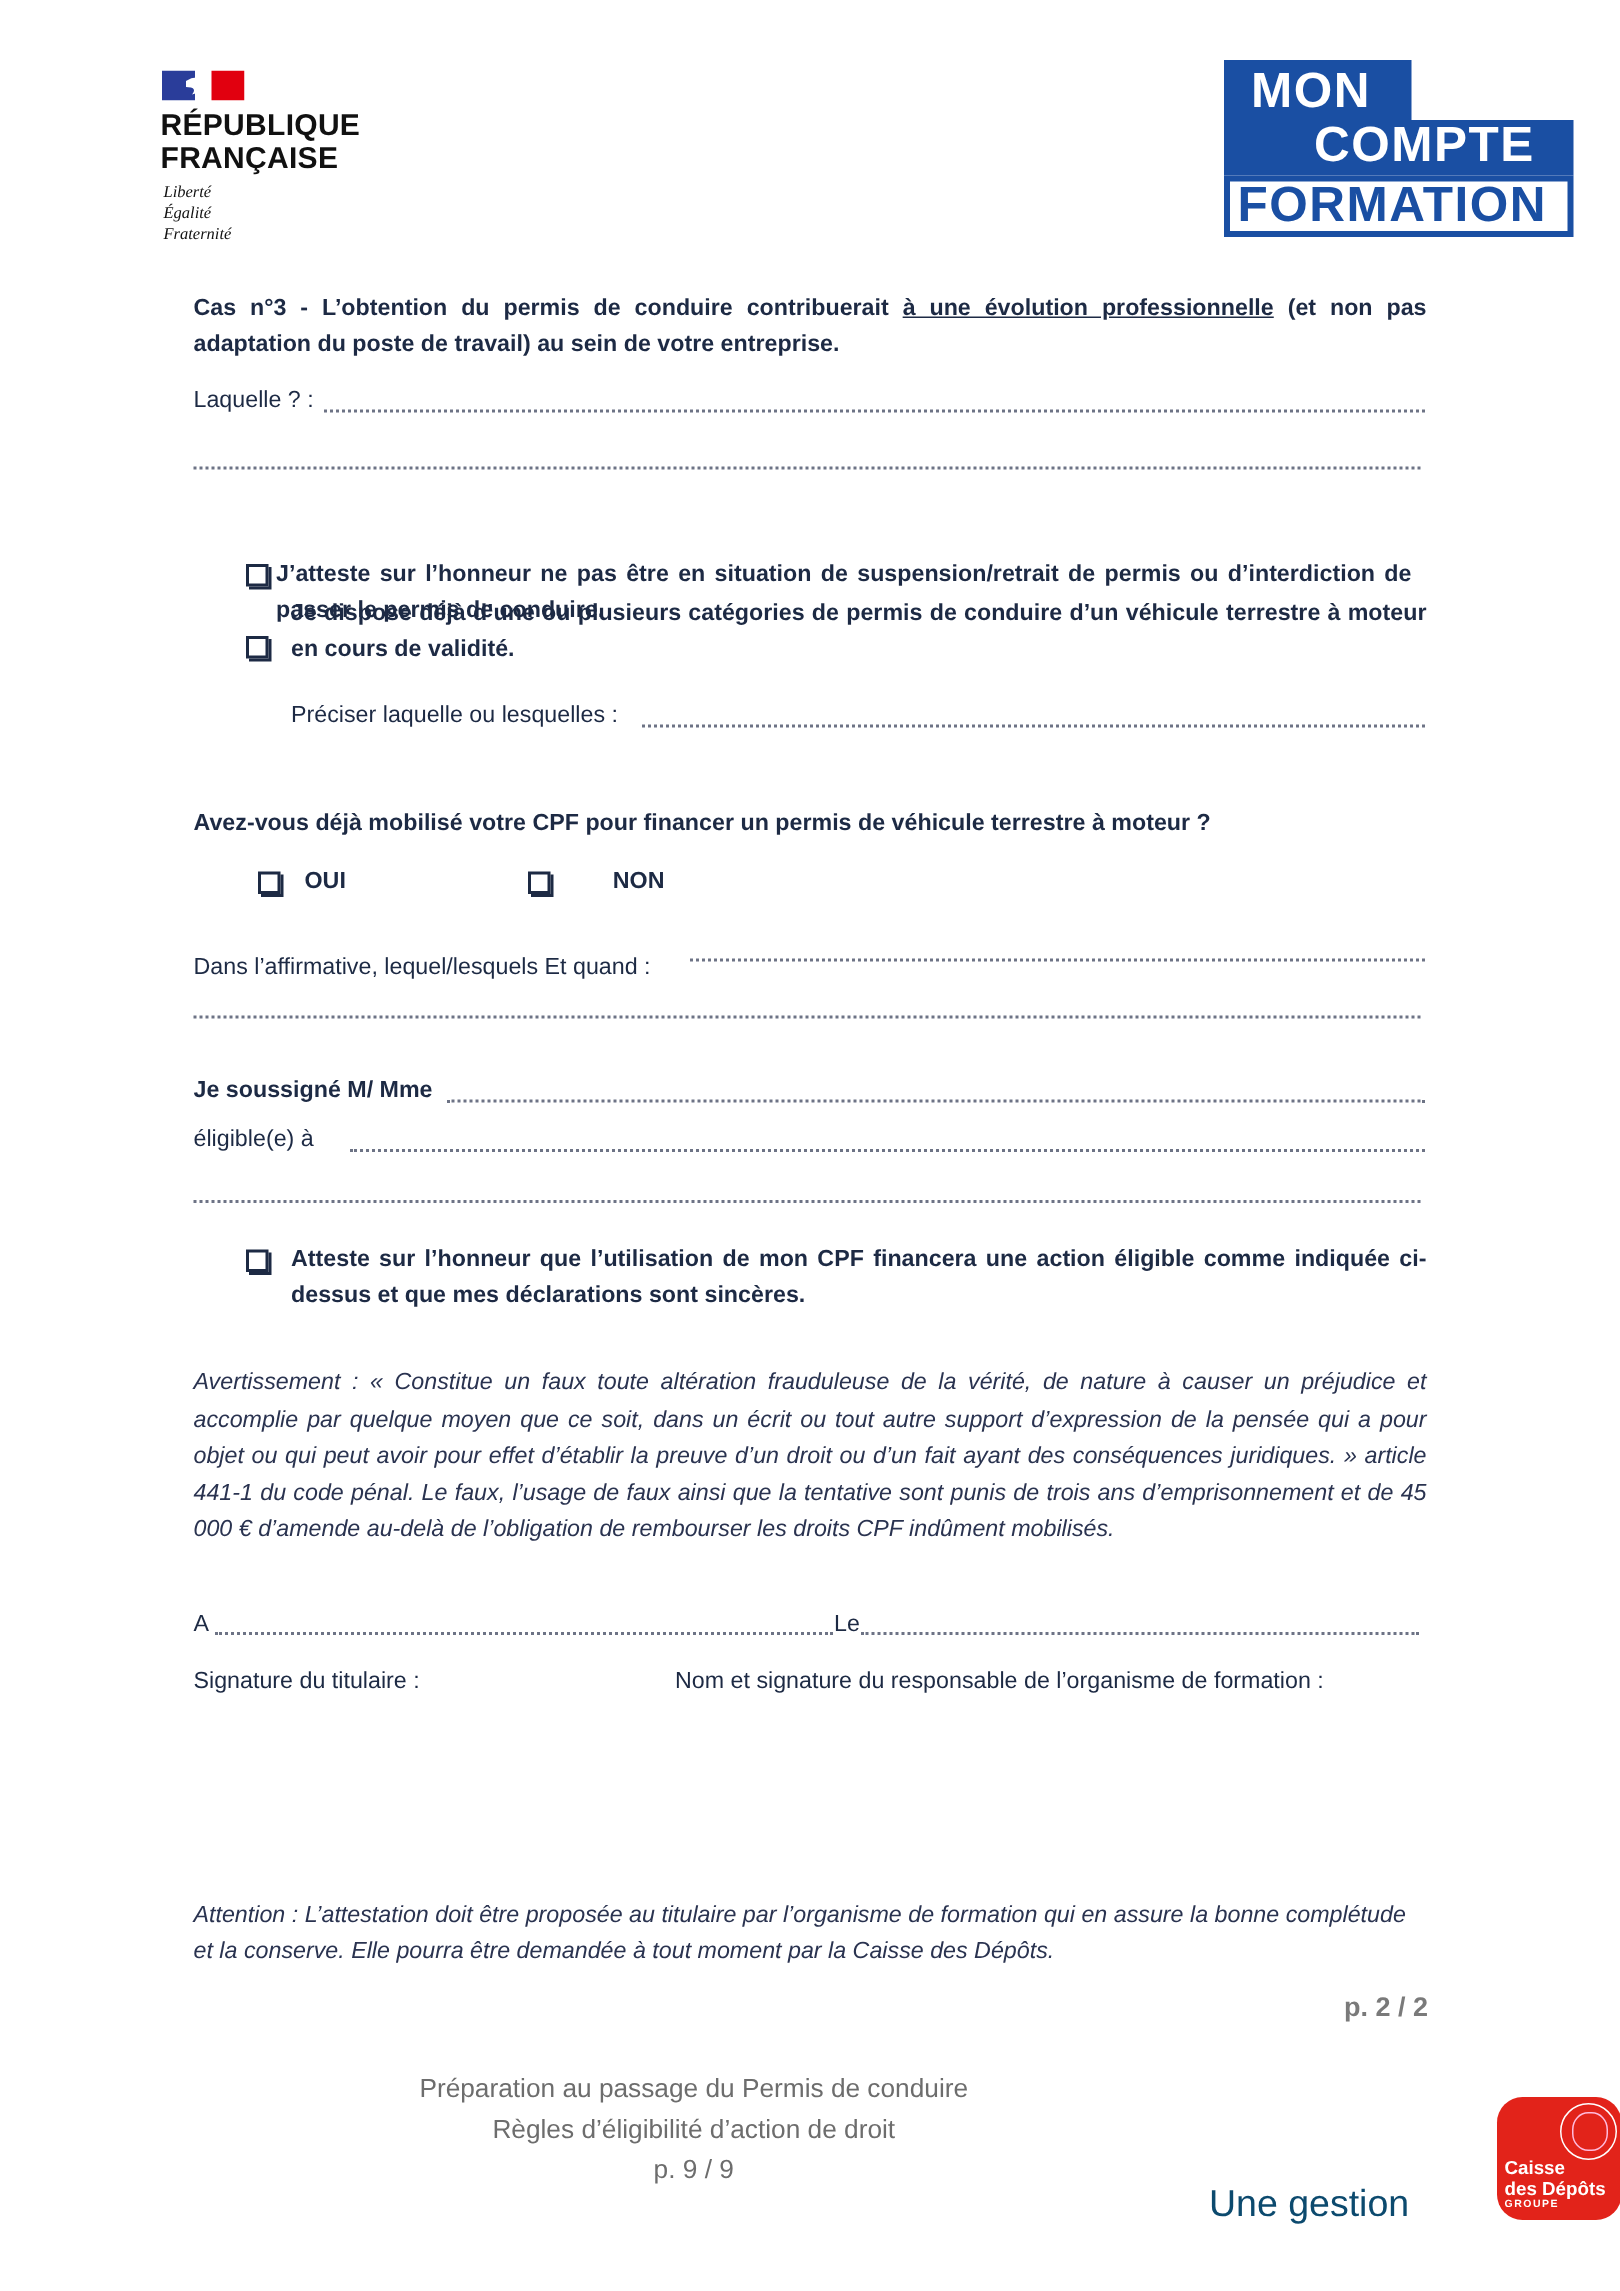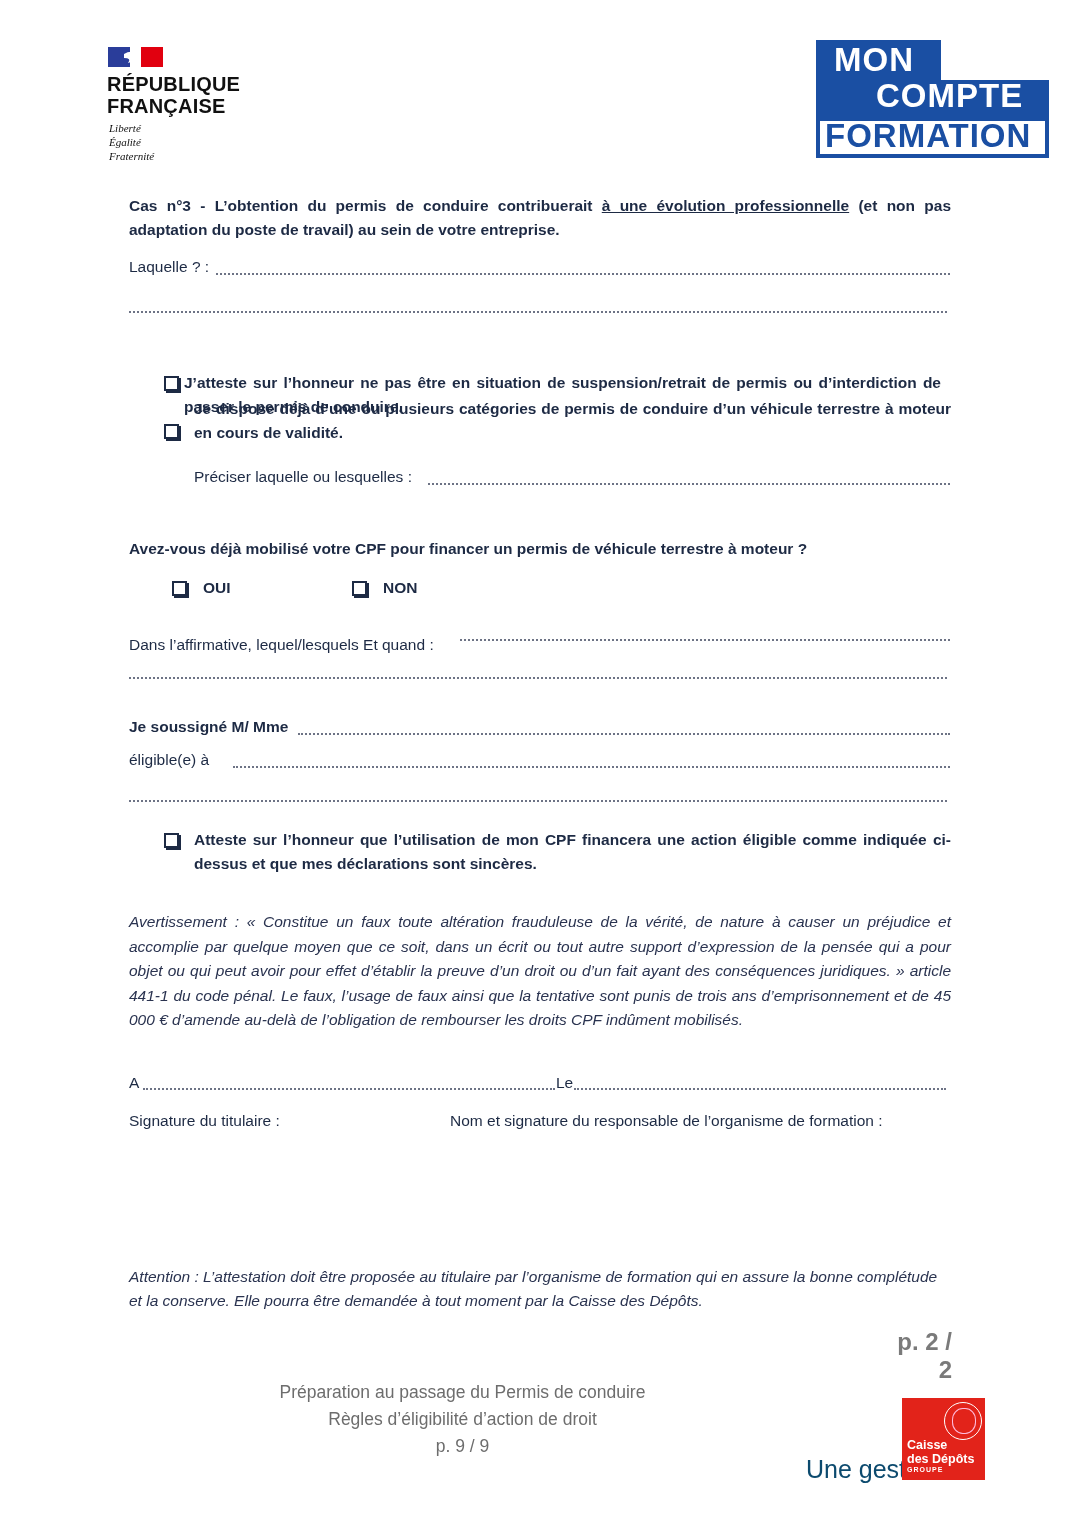--- a/index.html
+++ b/index.html
@@ -29,21 +29,21 @@
   .u { text-decoration: underline; }
   .dots { position: absolute; border-bottom: 2px dotted #6d7385; height: 0; }
 
   .cb { position: absolute; width: 11px; height: 11px; border: 2px solid #1d2a44; box-shadow: 2px 2px 0 #1d2a44; background: #fff; }
 
   .ital { font-style: italic; }
   .gray { color: #6b6b6b; }
 
   .footer-text { position:absolute; left: 250px; width: 425px; text-align:center; color:#6d6d6d; font-size: 17.5px; line-height: 27px; }
   .une-gestion { position:absolute; left: 806px; top: 1455px; font-size: 25px; color:#0c4a6e; }
-  .cdc { position:absolute; left: 902px; top: 1398px; width: 83px; height: 82px; background:#e2231a; }
+  .cdc { position:absolute; left: 998px; top: 1398px; width: 83px; height: 82px; background:#e2231a;border-radius:17px; }
   .cdc .seal { position:absolute; left: 42px; top: 4px; width: 36px; height: 36px; border-radius: 50%; border: 1.5px solid #fff; }
   .cdc .seal-inner { position:absolute; left: 50px; top: 10px; width: 22px; height: 24px; border-radius: 45%; border: 1.5px solid #fbd; }
   .cdc .t1 { position:absolute; left:5px; top: 40px; color:#fff; font-weight:bold; font-size: 12.5px; line-height: 14px; }
   .cdc .t2 { position:absolute; left:5px; top: 68px; color:#fff; font-weight:bold; font-size: 7px; letter-spacing:1px; }
 </style>
 </head>
 <body>
 
 <div class="abs rf-flag">
   <svg width="55" height="20" viewBox="0 0 55 20">
@@ -92,21 +92,21 @@
 <div class="content" style="top:468px; left:194px; width:757px;">
   <span>Préciser laquelle ou lesquelles :</span>
 </div>
 <div class="dots" style="left:428px; top:483px; width:522px;"></div>
 
 <div class="content bold" style="top:540px;">Avez-vous déjà mobilisé votre CPF pour financer un permis de véhicule terrestre à moteur ?</div>
 
 <div class="cb" style="left:172px; top:581px;"></div>
 <div class="content bold" style="top:579px; left:203px; width:60px;">OUI</div>
 <div class="cb" style="left:352px; top:581px;"></div>
-<div class="content bold" style="top:579px; left:383px; width:60px;">NON</div>
+<div class="content bold" style="top:579px; left:383px; width:60px;text-align:right;">NON</div>
 
 <div class="content" style="top:636px;">
   <span>Dans l’affirmative, lequel/lesquels Et quand :</span>
 </div>
 <div class="dots" style="left:460px; top:639px; width:490px;"></div>
 <div class="dots" style="left:129px; top:677px; width:818px;"></div>
 
 <div class="content bold" style="top:718px;">
   <span>Je soussigné M/ Mme</span>
 </div>
@@ -128,21 +128,21 @@
 <div class="content" style="top:1074px; left:556px; width:30px;">Le</div>
 <div class="dots" style="left:574px; top:1088px; width:372px;"></div>
 
 <div class="content" style="top:1112px; width:300px;">Signature du titulaire :</div>
 <div class="content" style="top:1112px; left:450px; width:500px;">Nom et signature du responsable de l’organisme de formation :</div>
 <div class="abs" style="left:129px; top:1140px; width:290px; height:110px;"></div>
 <div class="abs" style="left:450px; top:1140px; width:500px; height:110px;"></div>
 
 <div class="content ital" style="top:1265px; line-height:24px; color:#2a3350;">Attention : L’attestation doit être proposée au titulaire par l’organisme de formation qui en assure la bonne complétude et la conserve. Elle pourra être demandée à tout moment par la Caisse des Dépôts.</div>
 
-<div class="abs bold gray" style="left:880px; top:1328px; width:72px; text-align:right; font-size:24px; color:#7a7a7a;">p. 2 / 2</div>
+<div class="abs bold gray" style="left:880px; top:1328px; width:72px; text-align:right; font-size:18px; color:#7a7a7a;">p. 2 / 2</div>
 
 <div class="footer-text" style="top:1379px;">
   <div>Préparation au passage du Permis de conduire</div>
   <div>Règles d’éligibilité d’action de droit</div>
   <div>p. 9 / 9</div>
 </div>
 
 <div class="une-gestion">Une gestion</div>
 <div class="cdc">
   <div class="seal"></div>

